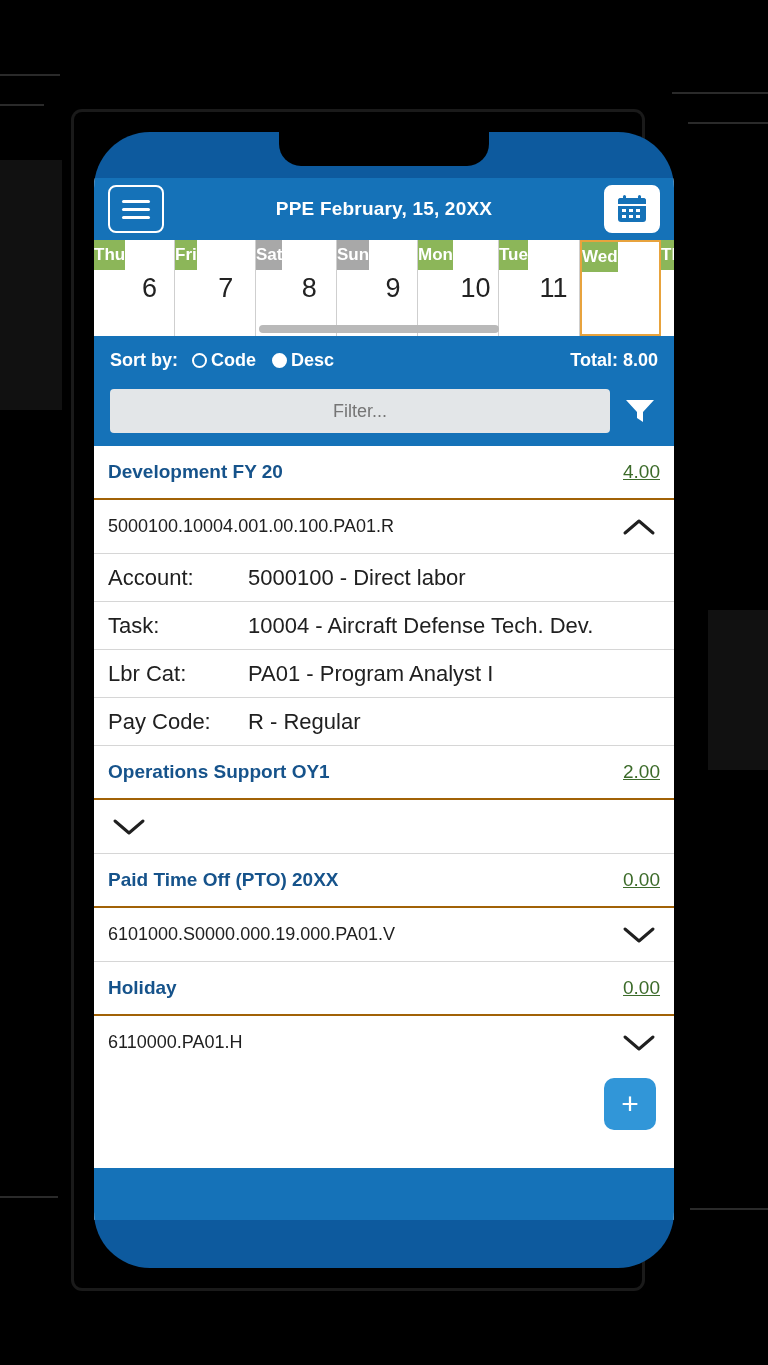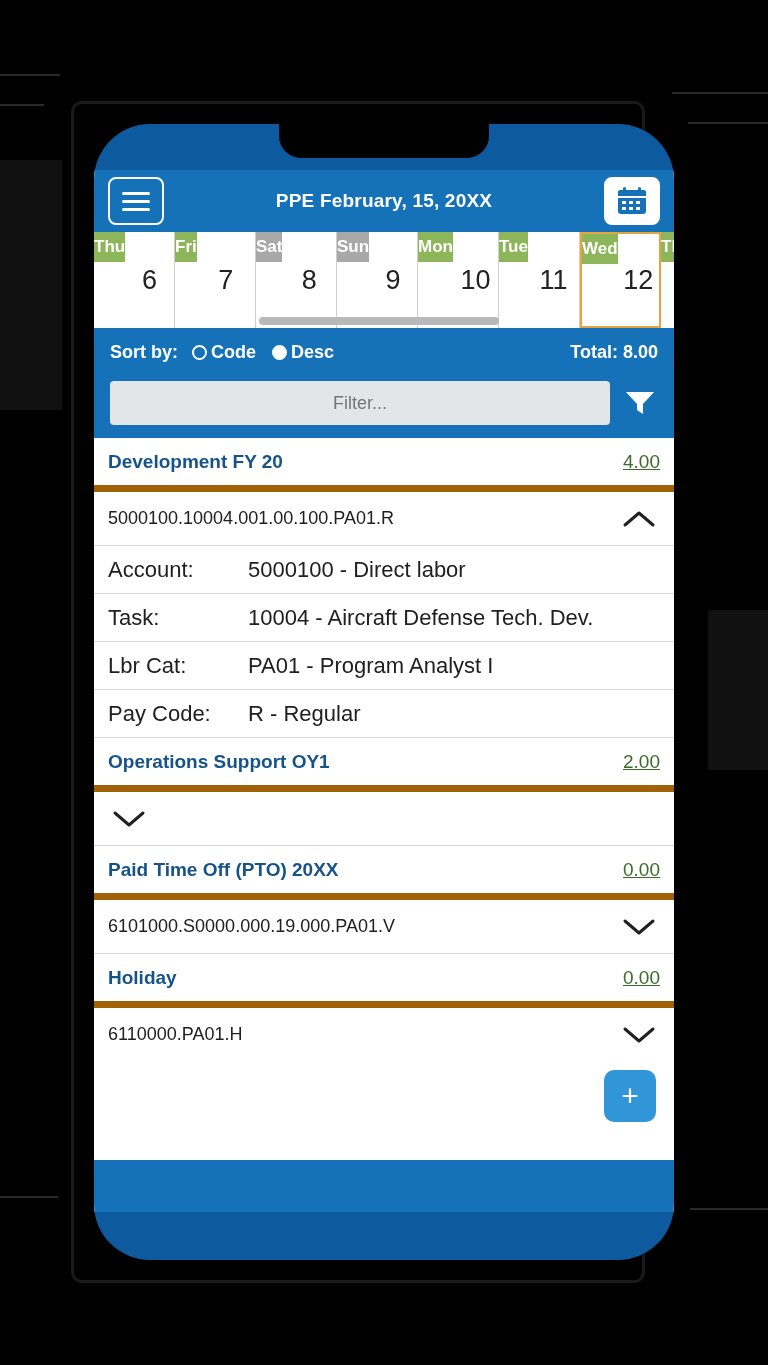--- a/index.html
+++ b/index.html
@@ -28,21 +28,21 @@
   .bg-line {
     position: absolute;
     background: #2a2a2a;
     height: 2px;
   }
 
   
   #phone {
     position: absolute;
     left: 74px;
-    top: 104px;
+    top: 112px;
     width: 568px;
     height: 1176px;
     background: #000000;
     border-radius: 8px;
     box-shadow: 0 0 0 3px #1a1a1a;
   }
   #phone-inner {
     position: absolute;
     left: 20px;
     top: 20px;
@@ -255,21 +255,21 @@
     height: 622px;
     position: relative;
     overflow: hidden;
   }
   .grp-row {
     height: 54px;
     display: flex;
     align-items: center;
     padding: 0 14px;
     box-sizing: border-box;
-    border-bottom: 7px solid #a16207;
+    border-bottom: 2px solid #a16207;
     background: #ffffff;
     cursor: pointer;
   }
   .grp-name {
     color: #16538b;
     font-weight: bold;
     font-size: 19px;
     flex: 1;
   }
   .grp-hours {
@@ -407,21 +407,20 @@
             <div class="day weekday">
               <div class="dow">Mon</div>
               <div class="dnum">10</div>
             </div>
             <div class="day weekday">
               <div class="dow">Tue</div>
               <div class="dnum">11</div>
             </div>
             <div class="day weekday selected">
               <div class="dow">Wed</div>
-              <div class="dnum">12</div>
             </div>
             <div class="day weekday">
               <div class="dow">Thu</div>
               <div class="dnum">13</div>
             </div>
             <div class="scroll-track">
             <div class="scroll-thumb"></div>
           </div>
         </div>
 

